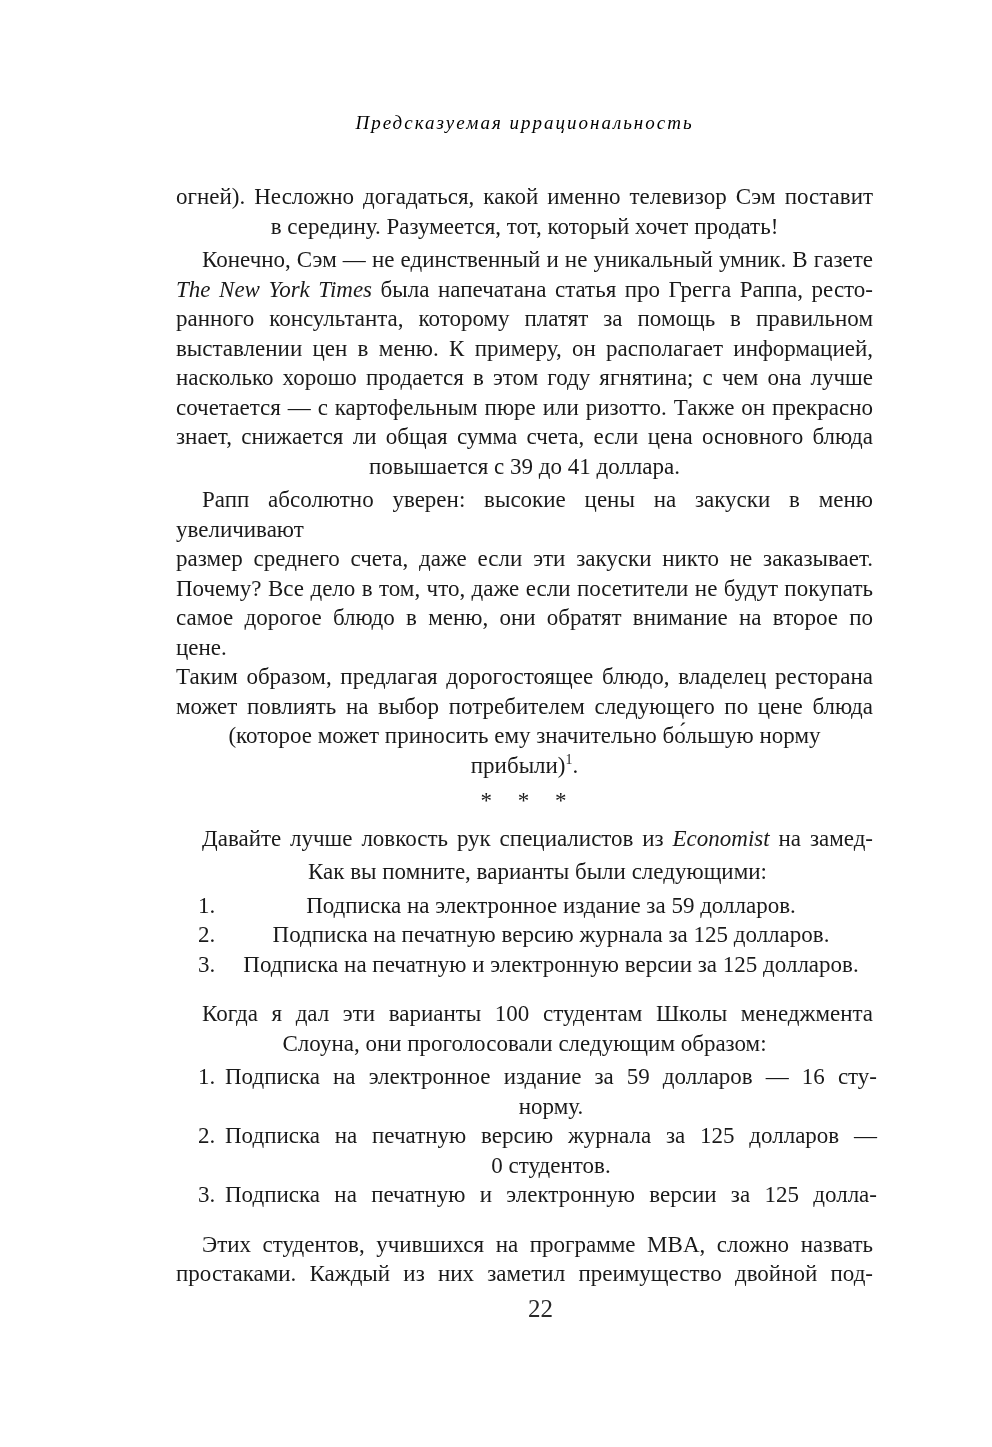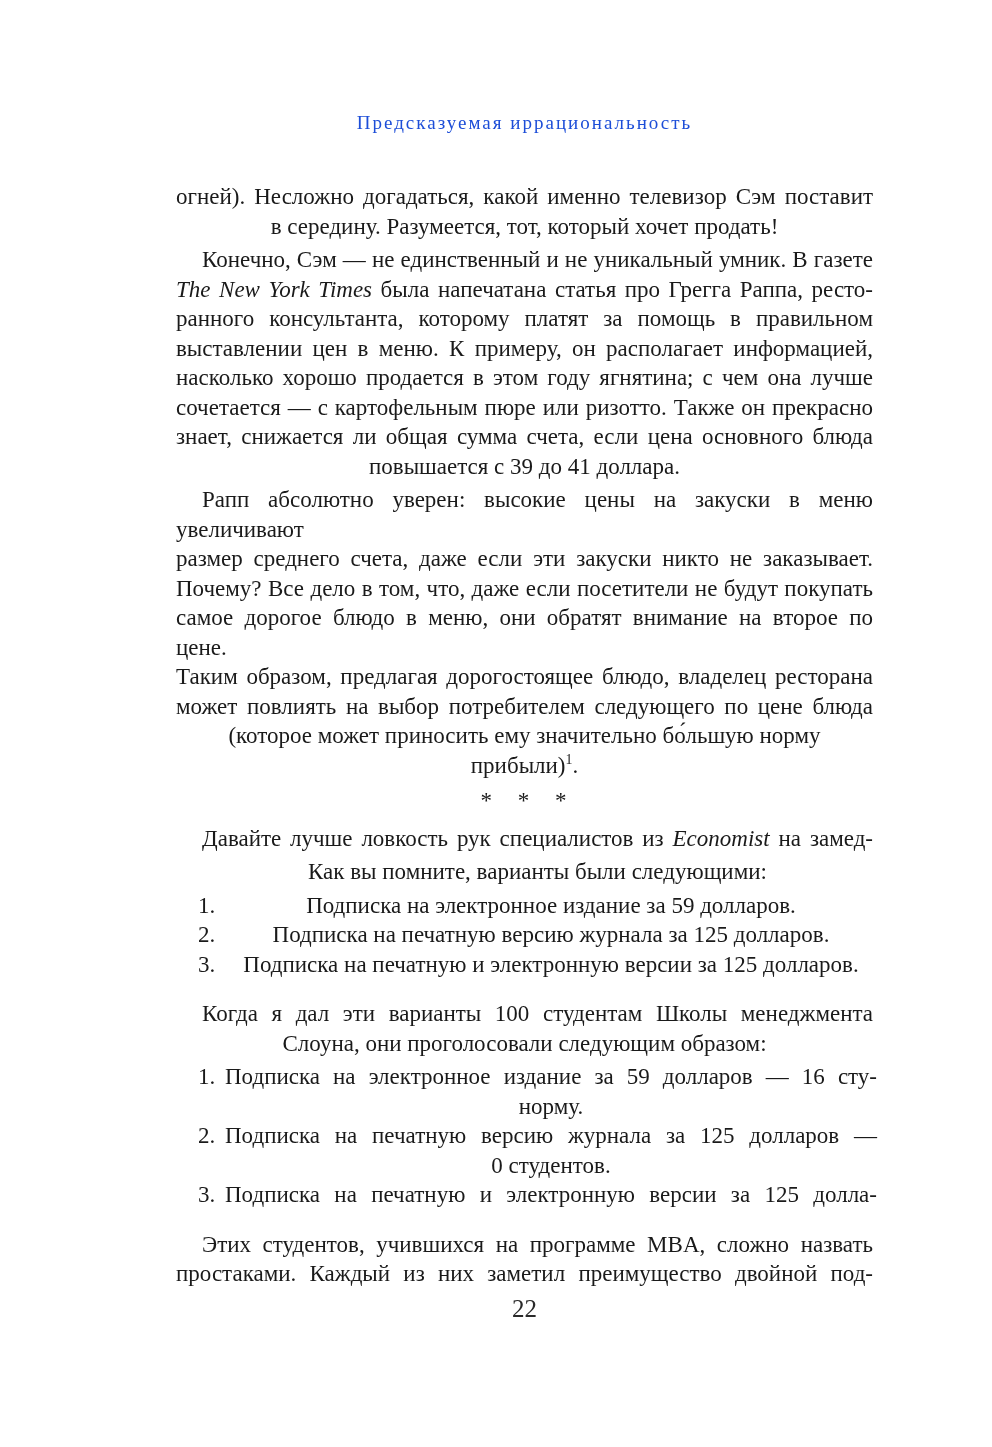--- a/index.html
+++ b/index.html
@@ -18,21 +18,22 @@
   }
   .running-head {
     position: absolute;
     top: 110px;
     left: 172px;
     width: 705px;
     text-align: center;
     font-size: 19px;
     line-height: 26px;
     letter-spacing: 2px;
-    color: #1d4ed8;
+    color: #000000;
+    font-style: italic;
   }
   .body-text {
     position: absolute;
     top: 178px;
     left: 172px;
     width: 705px;
     font-size: 23px;
     line-height: 29.5px;
     text-align: left;
   }
@@ -55,21 +56,21 @@
     word-spacing: 16px;
     letter-spacing: 2px;
   }
   .list { margin-top: 4px; }
   .list-item { position: relative; padding-left: 53px; }
   .list-item .num { position: absolute; left: 26px; top: 0; }
   .list + .paragraph { margin-top: 20px; }
   .page-number {
     position: absolute;
     top: 1295px;
-    left: 172px;
+    left: 188px;
     width: 705px;
     text-align: center;
     font-size: 25px;
     color: #2a2a2a;
   }
 </style>
 </head>
 <body>
 
 <div class="page">

